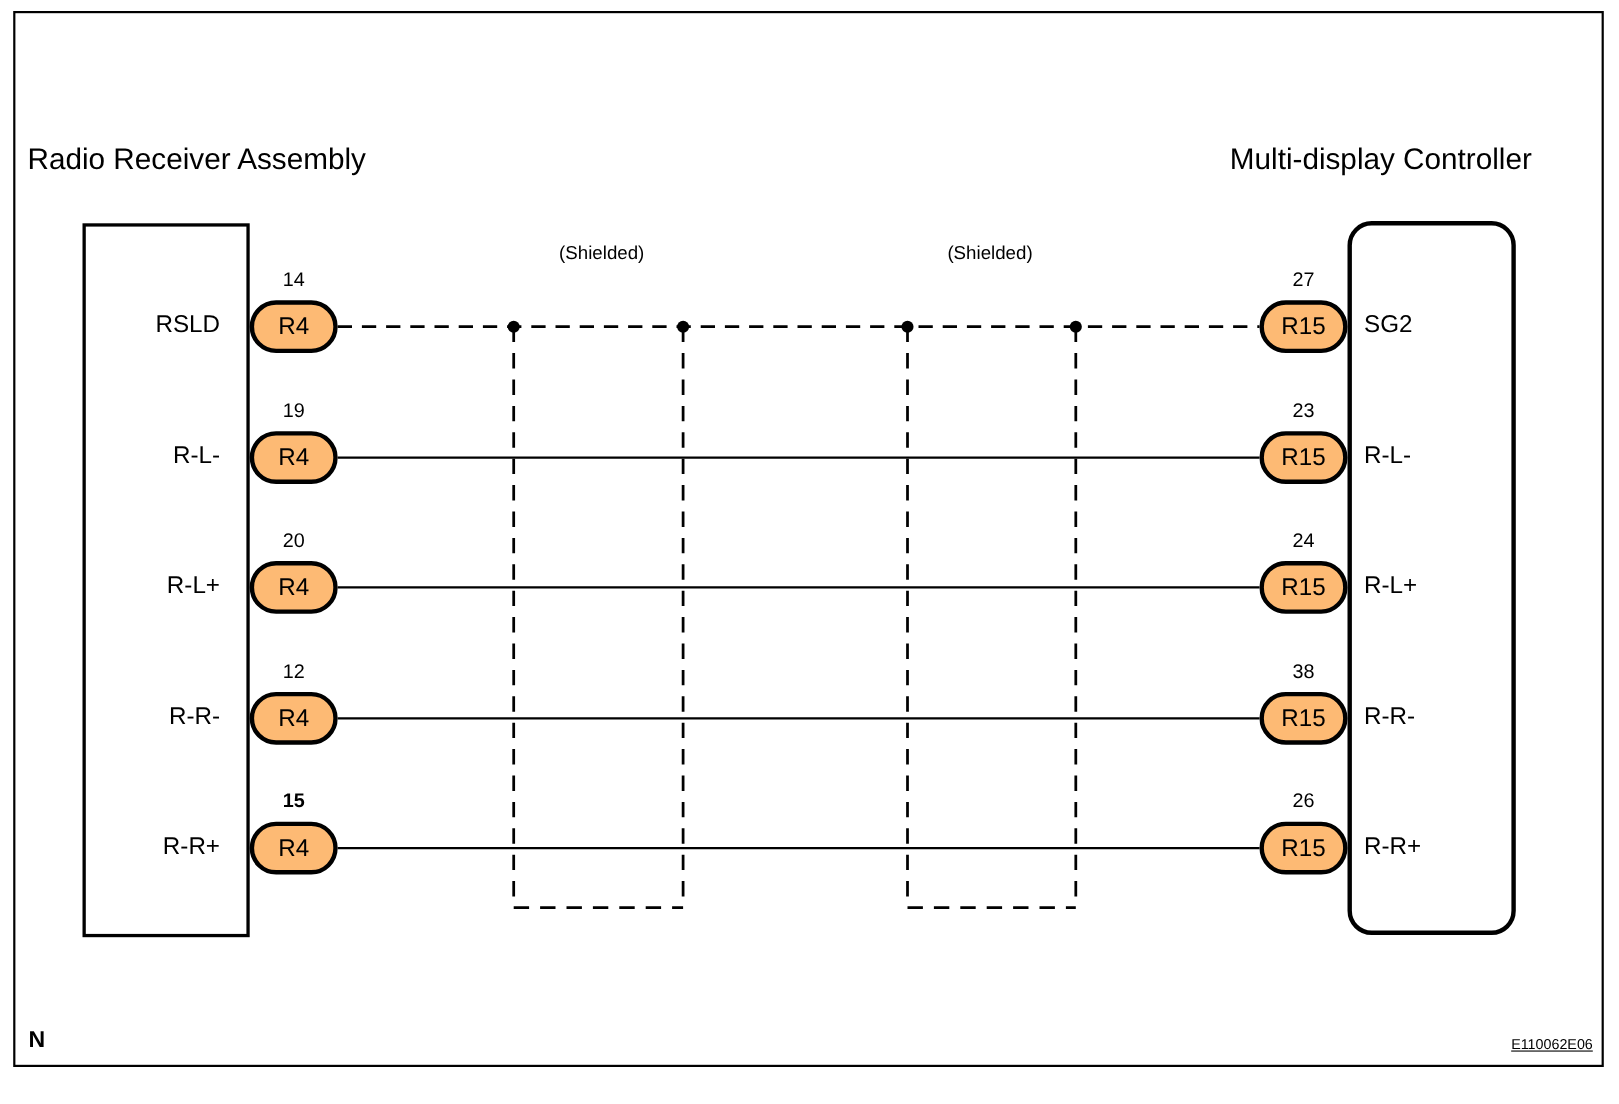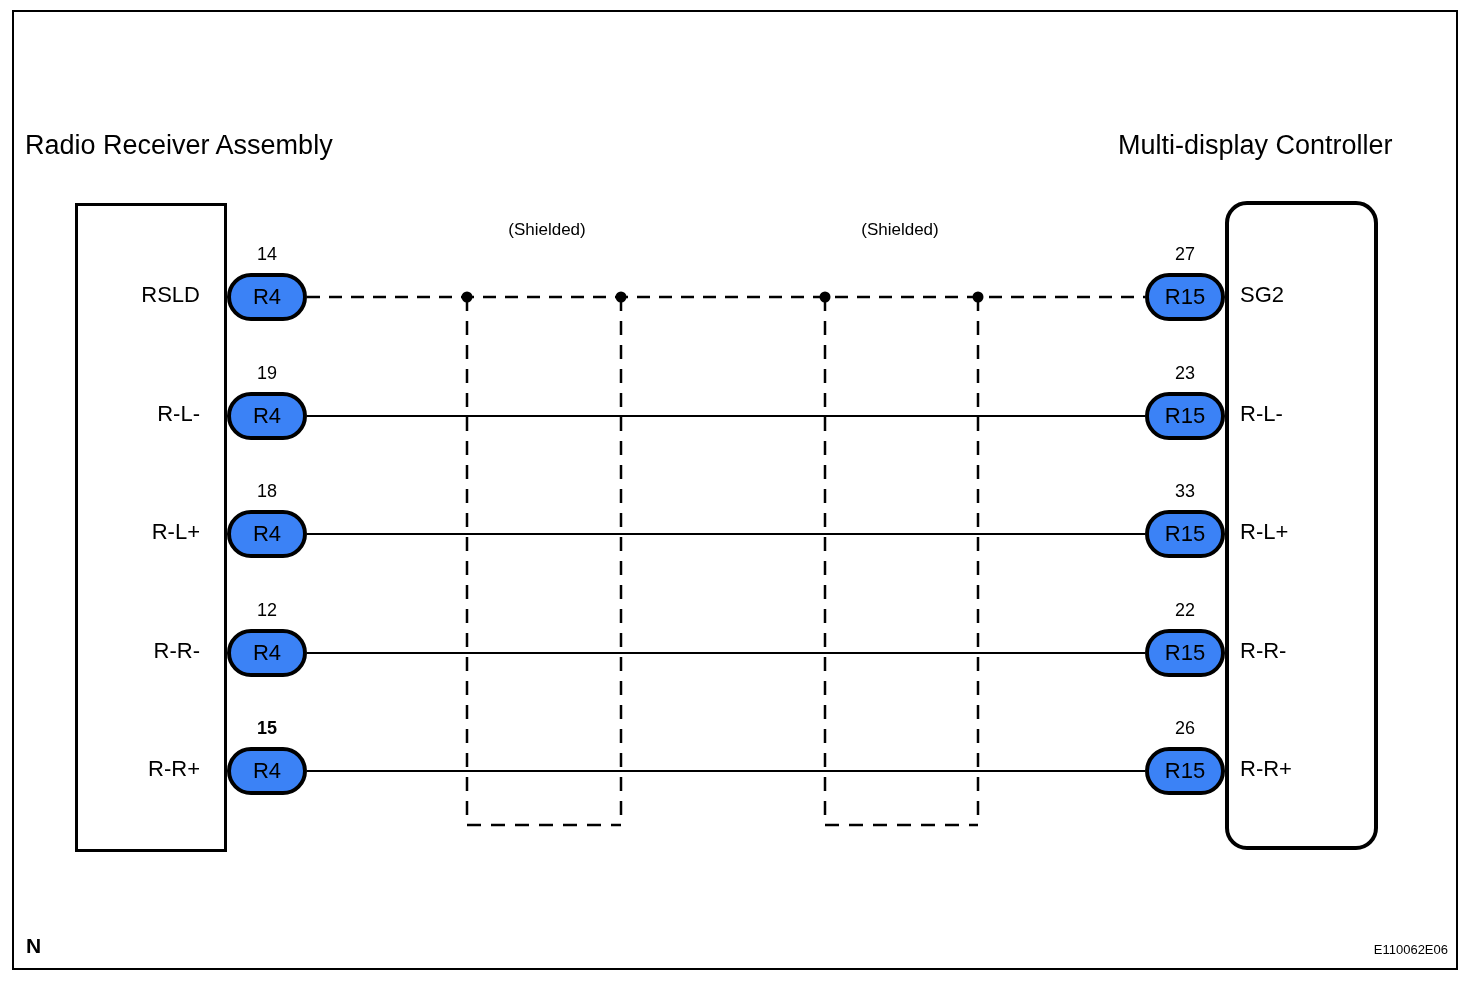--- a/index.html
+++ b/index.html
@@ -40,21 +40,21 @@
     background: #ffffff;
   }
   svg.wires {
     left: 0; top: 0;
     width: 1472px; height: 1004px;
   }
   .oval {
     width: 72px; height: 40px;
     border: 4px solid #000000;
     border-radius: 999px;
-    background: #3b82f6;
+    background: #fdba74;
     display: flex;
     align-items: center;
     justify-content: center;
     font-size: 22px;
     z-index: 5;
   }
   .pin-num {
     width: 80px;
     text-align: center;
     font-size: 18px;
@@ -84,20 +84,21 @@
   .note-n {
     left: 26px; top: 934px;
     font-size: 21px;
     font-weight: bold;
   }
   .doc-code {
     left: 1248px; top: 942px;
     width: 200px;
     text-align: right;
     font-size: 13px;
+    text-decoration: underline;
   }
 </style>
 </head>
 <body>
 
 <div class="abs frame"></div>
 
 <div class="abs title title-left">Radio Receiver Assembly</div>
 <div class="abs title title-right">Multi-display Controller</div>
 
@@ -138,30 +139,30 @@
 <div class="abs wire-label right" style="top:282px;">SG2</div>
 
 <div class="abs wire-label left" style="top:401px;">R-L-</div>
 <div class="abs pin-num" style="left:227px; top:363px;">19</div>
 <div class="abs oval" style="left:227px; top:392px;">R4</div>
 <div class="abs pin-num" style="left:1145px; top:363px;">23</div>
 <div class="abs oval" style="left:1145px; top:392px;">R15</div>
 <div class="abs wire-label right" style="top:401px;">R-L-</div>
 
 <div class="abs wire-label left" style="top:519px;">R-L+</div>
-<div class="abs pin-num" style="left:227px; top:481px;">18</div>
+<div class="abs pin-num" style="left:227px; top:481px;">20</div>
 <div class="abs oval" style="left:227px; top:510px;">R4</div>
-<div class="abs pin-num" style="left:1145px; top:481px;">33</div>
+<div class="abs pin-num" style="left:1145px; top:481px;">24</div>
 <div class="abs oval" style="left:1145px; top:510px;">R15</div>
 <div class="abs wire-label right" style="top:519px;">R-L+</div>
 
 <div class="abs wire-label left" style="top:638px;">R-R-</div>
 <div class="abs pin-num" style="left:227px; top:600px;">12</div>
 <div class="abs oval" style="left:227px; top:629px;">R4</div>
-<div class="abs pin-num" style="left:1145px; top:600px;">22</div>
+<div class="abs pin-num" style="left:1145px; top:600px;">38</div>
 <div class="abs oval" style="left:1145px; top:629px;">R15</div>
 <div class="abs wire-label right" style="top:638px;">R-R-</div>
 
 <div class="abs wire-label left" style="top:756px;">R-R+</div>
 <div class="abs pin-num" style="left:227px; top:718px;font-weight:bold;">15</div>
 <div class="abs oval" style="left:227px; top:747px;">R4</div>
 <div class="abs pin-num" style="left:1145px; top:718px;">26</div>
 <div class="abs oval" style="left:1145px; top:747px;">R15</div>
 <div class="abs wire-label right" style="top:756px;">R-R+</div>
 

